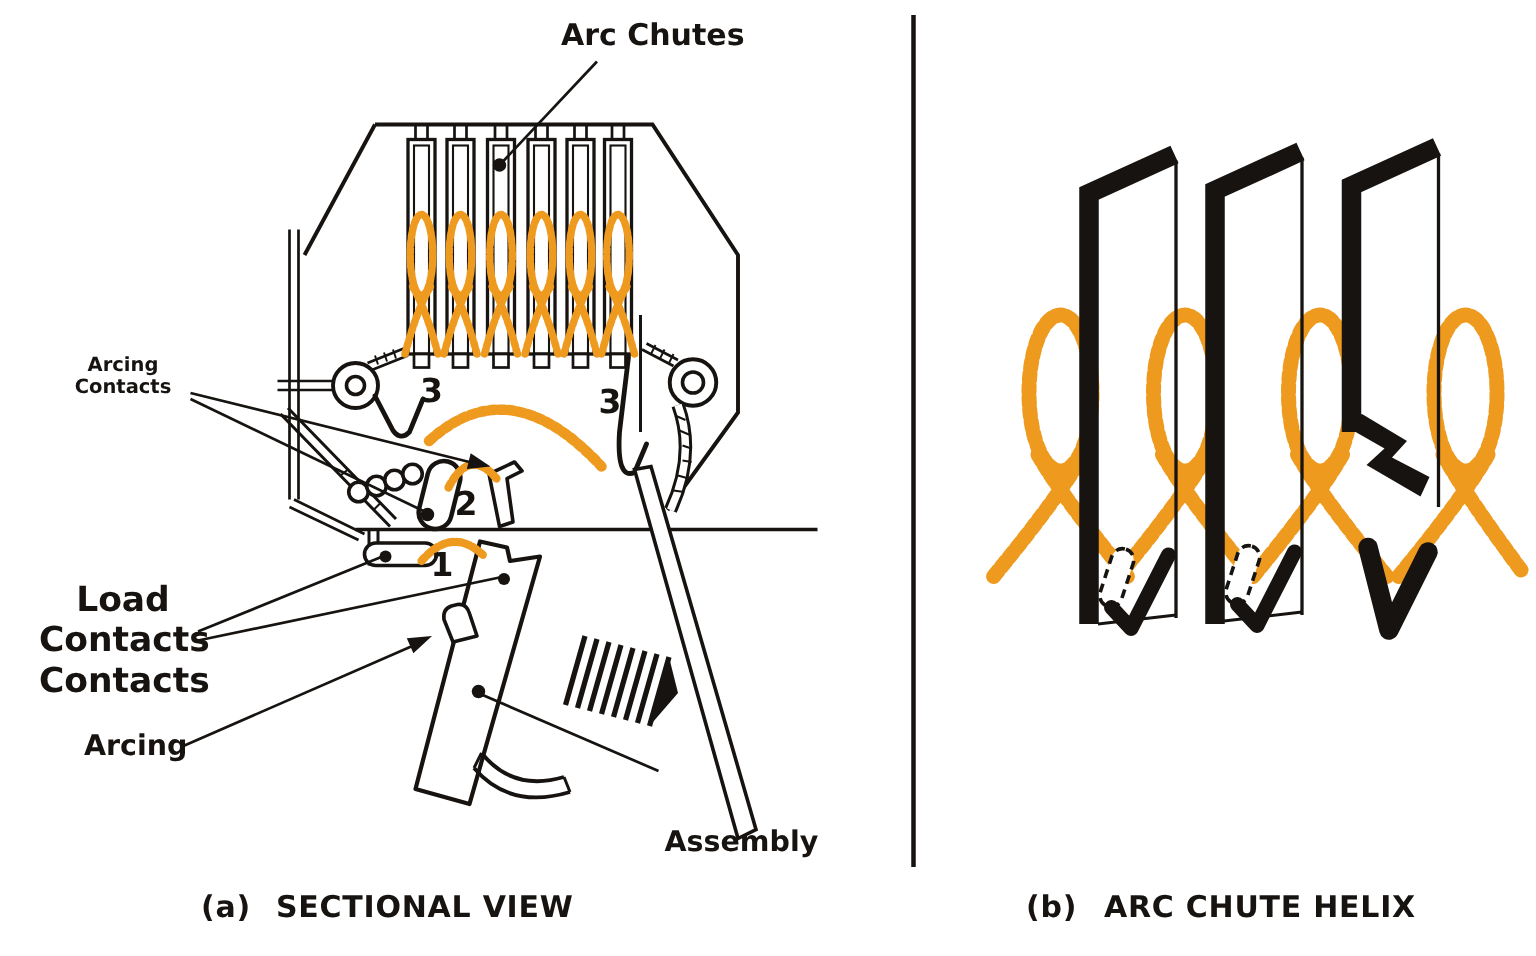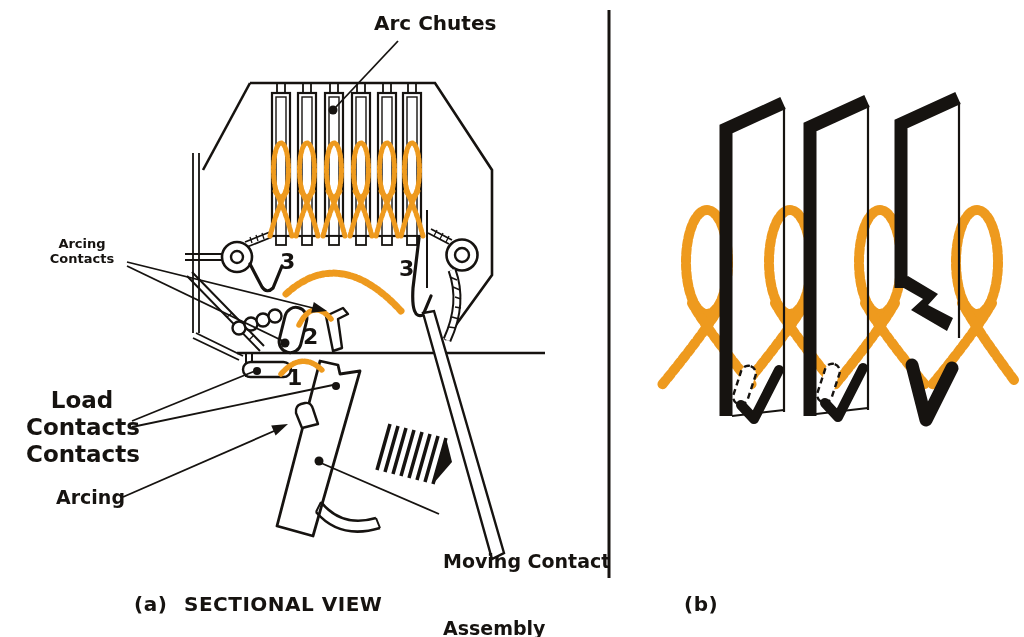--- a/index.html
+++ b/index.html
@@ -203,26 +203,26 @@
 
   <div class="lbl center" style="left:26px;top:387px;width:112px;font-size:23px;">
     <div>Load</div>
     <div>Contacts</div>
     <div>Contacts</div>
   </div>
 
   <div class="lbl" style="left:56px;top:486px;font-size:19px;">Arcing</div>
 
   <div class="lbl" style="left:443px;top:505px;font-size:19px;">
-    <div>Moving Contact</div>
     <div>Assembly</div>
   </div>
 
   <div class="marker" style="left:280px;top:249px;">3</div>
   <div class="marker" style="left:399px;top:256px;">3</div>
   <div class="marker" style="left:303px;top:324px;">2</div>
   <div class="marker" style="left:287px;top:365px;">1</div>
 
   <div class="caption" style="left:134px;top:592px;">(a)</div>
   <div class="caption" style="left:184px;top:592px;">SECTIONAL VIEW</div>
   <div class="caption" style="left:684px;top:592px;">(b)</div>
+  <div class="caption" style="left:736px;top:592px;">ARC CHUTE HELIX</div>
 
 </div>
 
 </body></html>

